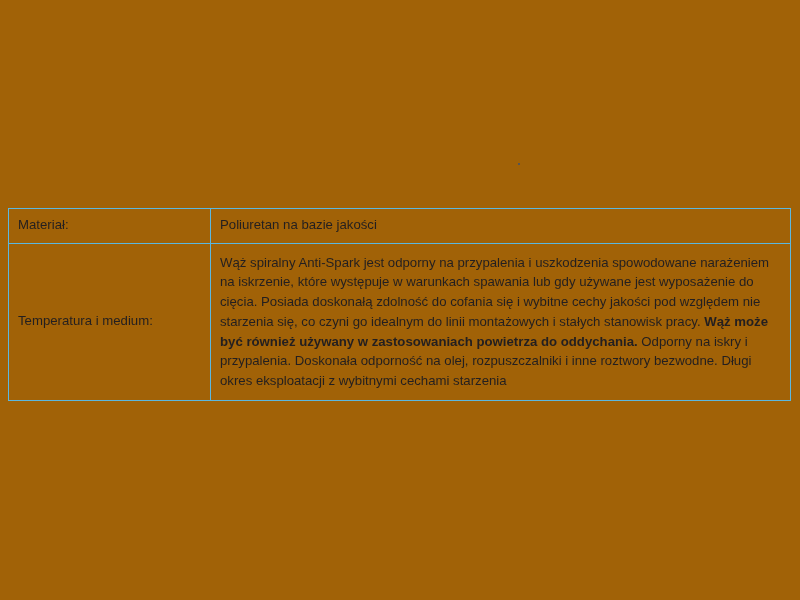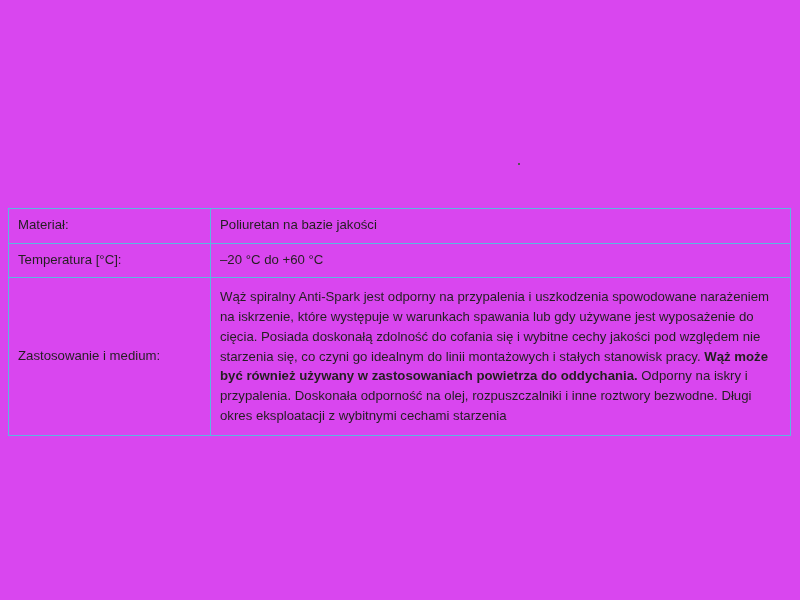--- a/index.html
+++ b/index.html
@@ -8,21 +8,21 @@
     width: 800px;
     height: 600px;
     background: #ffffff;
     font-family: "Liberation Sans", sans-serif;
   }
 
   .page {
     position: relative;
     width: 800px;
     height: 600px;
-    background: #d946ef;
+    background: #a16207;
     overflow: hidden;
   }
 
   .dot {
     position: absolute;
     left: 518px;
     top: 163px;
     width: 2px;
     height: 2px;
     background: #555555;
@@ -71,26 +71,22 @@
 <div class="page">
 
   <div class="dot"></div>
 
   <table class="spec-table">
     <tbody>
       <tr>
         <td class="label">Materiał:</td>
         <td>Poliuretan na bazie jakości</td>
       </tr>
-      <tr>
-        <td class="label">Temperatura [°C]:</td>
-        <td>–20 °C do +60 °C</td>
-      </tr>
       <tr class="desc">
-        <td class="label">Zastosowanie i medium:</td>
+        <td class="label">Temperatura i medium:</td>
         <td>
           <span class="desc-text"><span>Wąż spiralny Anti-Spark jest odporny na przypalenia i uszkodzenia spowodowane narażeniem na iskrzenie, które występuje w warunkach spawania lub gdy używane jest wyposażenie do cięcia. Posiada doskonałą zdolność do cofania się i wybitne cechy jakości pod względem nie starzenia się, co czyni go idealnym do linii montażowych i stałych stanowisk pracy. </span><b>Wąż może być również używany w zastosowaniach powietrza do oddychania.</b><span> Odporny na iskry i przypalenia. Doskonała odporność na olej, rozpuszczalniki i inne roztwory bezwodne. Długi okres eksploatacji z wybitnymi cechami starzenia</span></span>
         </td>
       </tr>
     </tbody>
   </table>
 
 </div>
 
 </body></html>

